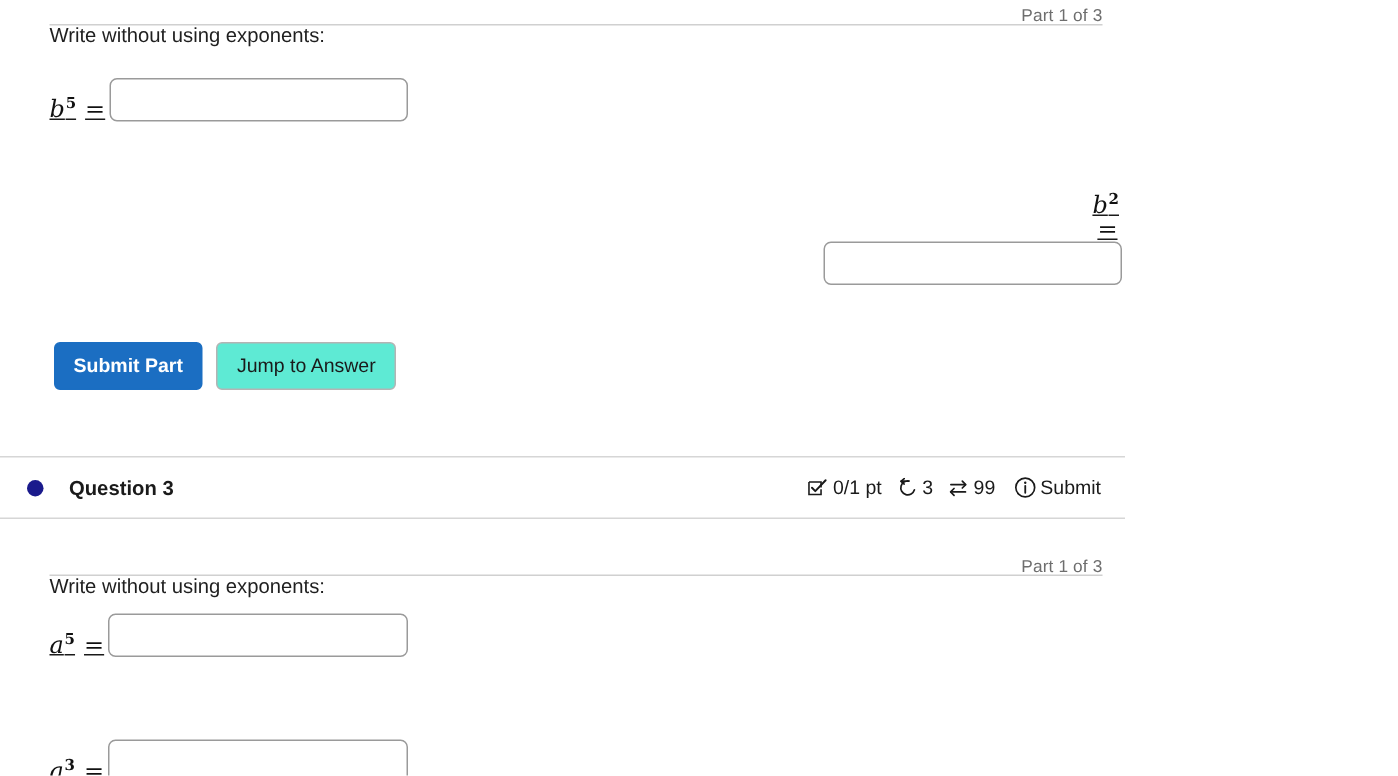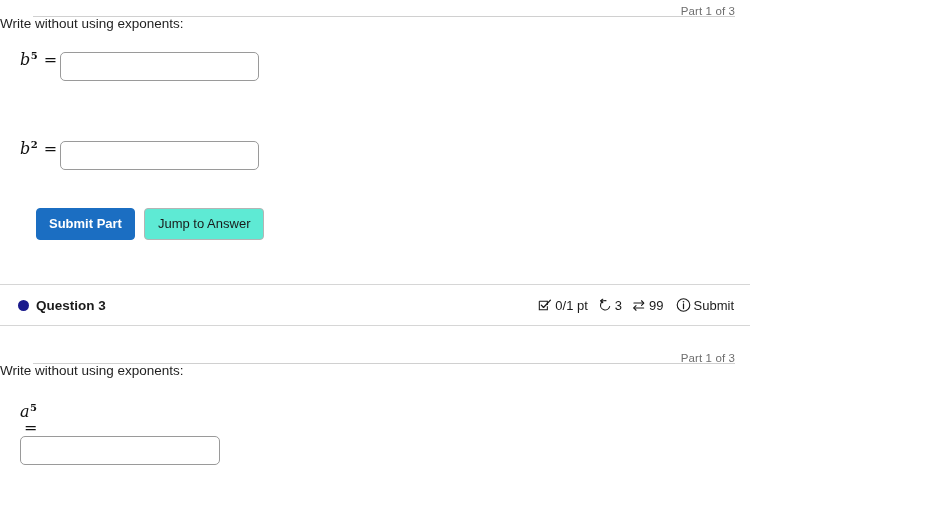--- a/index.html
+++ b/index.html
@@ -46,28 +46,30 @@
     left: 33px;
     right: 15px;
     top: 0;
     height: 1px;
     background: #d0d0d0;
   }
 
   .prompt {
     font-size: 13.5px;
     color: #1f1f1f;
+    padding-left: 33px;
     font-family: "Liberation Sans", sans-serif;
   }
 
   
   .answer-row {
     display: flex;
-    align-items: flex-start;
-    padding-left: 20px;
+    align-items: flex-end;
+    padding-left: 33px;
+    text-decoration: underline;
   }
   .math-expr {
     font-family: "DejaVu Serif", "Liberation Serif", serif;
     font-style: italic;
     font-size: 16px;
     color: #111111;
     line-height: 1;
     white-space: nowrap;
     margin-right: 2px;
   }
@@ -139,21 +141,21 @@
     height: 42px;
     border-top: 1px solid #d6d6d6;
     border-bottom: 1px solid #d6d6d6;
     display: flex;
     align-items: center;
   }
   .q-title-group {
     display: flex;
     align-items: center;
     padding-left: 18px;
-    gap: 7px;
+    gap: 17px;
   }
   .q-bullet {
     width: 11px;
     height: 11px;
     border-radius: 50%;
     background: #1a1a8c;
     flex: none;
     display: inline-block;
   }
   .q-title {
@@ -201,21 +203,21 @@
   </div>
 
   <div class="prompt" style="margin-top:16px;">Write without using exponents:</div>
 
   <div class="answer-row" style="margin-top:21px;">
     <span class="math-expr"><span>b</span><sup>5</sup></span>
     <span class="equals">=</span>
     <input class="answer-input" type="text" placeholder="" value="" style="">
   </div>
 
-  <div class="answer-row" style="margin-top:60px;">
+  <div class="answer-row" style="margin-top:48px;flex-direction:column;">
     <span class="math-expr"><span>b</span><sup>2</sup></span>
     <span class="equals">=</span>
     <input class="answer-input" type="text" placeholder="" style="">
   </div>
 
   <div class="btn-row" style="margin-top:38px;">
     <button class="btn btn-primary">Submit Part</button>
     <button class="btn btn-secondary">Jump to Answer</button>
   </div>
 </div>
@@ -276,21 +278,21 @@
     </div>
   </div>
 
   <div class="part-wrap" style="margin-top:37px;">
     <div class="part-rule"></div>
     <div class="part-label">Part 1 of 3</div>
   </div>
 
   <div class="prompt" style="margin-top:16px;">Write without using exponents:</div>
 
-  <div class="answer-row" style="margin-top:26px;flex-direction:column;">
+  <div class="answer-row" style="margin-top:11px;">
     <span class="math-expr"><span>a</span><sup>5</sup></span>
     <span class="equals">=</span>
     <input class="answer-input wide" type="text" placeholder="" style="">
   </div>
 
   <div class="answer-row" style="margin-top:55px;">
     <span class="math-expr"><span>a</span><sup>3</sup></span>
     <span class="equals">=</span>
     <input class="answer-input wide" type="text" placeholder="" style="">
   </div>

